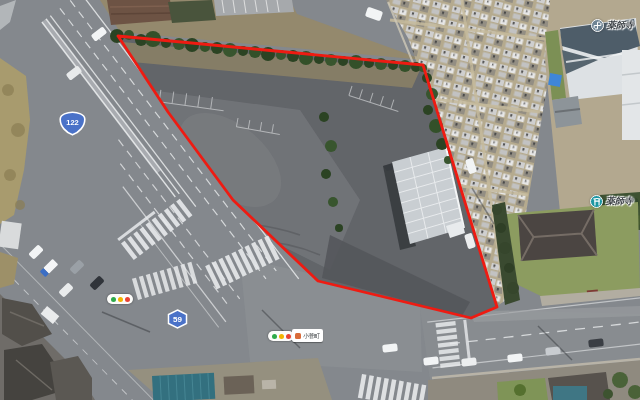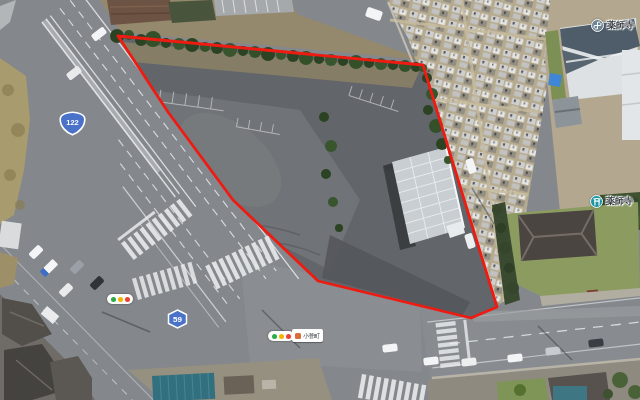--- a/index.html
+++ b/index.html
@@ -12,21 +12,21 @@
   .tlight .dot{width:5px;height:5px;border-radius:50%;}
   .street-label{position:absolute;z-index:6;height:13px;background:#ffffff;border-radius:2px;
           display:flex;align-items:center;gap:2px;padding:0 3px;
           box-shadow:0 1px 1px rgba(0,0,0,.35);}
   .street-label .glyph{width:6px;height:6px;border-radius:1.5px;flex:0 0 auto;}
   .street-label .txt{font-size:6px;line-height:6px;color:#3c4043;white-space:nowrap;letter-spacing:-.5px;}
   .poi{position:absolute;z-index:6;display:flex;align-items:center;gap:3px;}
   .poi .circ{width:13px;height:13px;border-radius:50%;display:flex;align-items:center;justify-content:center;
           border:1.5px solid #fff;box-sizing:border-box;box-shadow:0 0 2px rgba(0,0,0,.4);flex:0 0 auto;}
   .poi .name{font-size:9px;font-weight:bold;color:#3a3f44;white-space:nowrap;
-          text-shadow:0 0 2px #fff,0 0 2px #fff,1px 1px 1px #fff,-1px -1px 1px #fff;}
+          text-shadow:0 0 2px #fff,0 0 2px #fff,1px 1px 1px #fff,-1px -1px 1px #fff;font-style:italic;}
   .badge{position:absolute;z-index:6;}
   .badge text{font-family:"Liberation Sans",sans-serif;font-weight:bold;}
 </style>
 </head>
 <body>
 
 <div class="stage">
 
 <svg class="base" width="640" height="400" viewBox="0 0 640 400">
   <defs>

